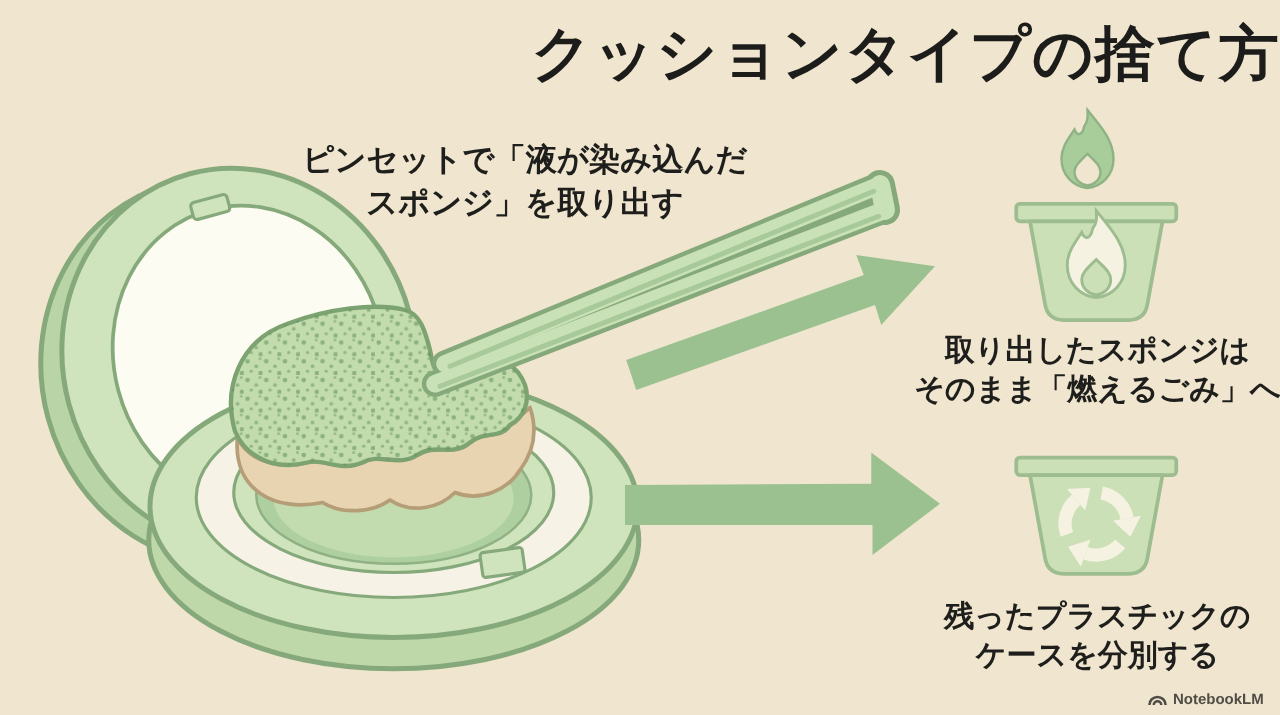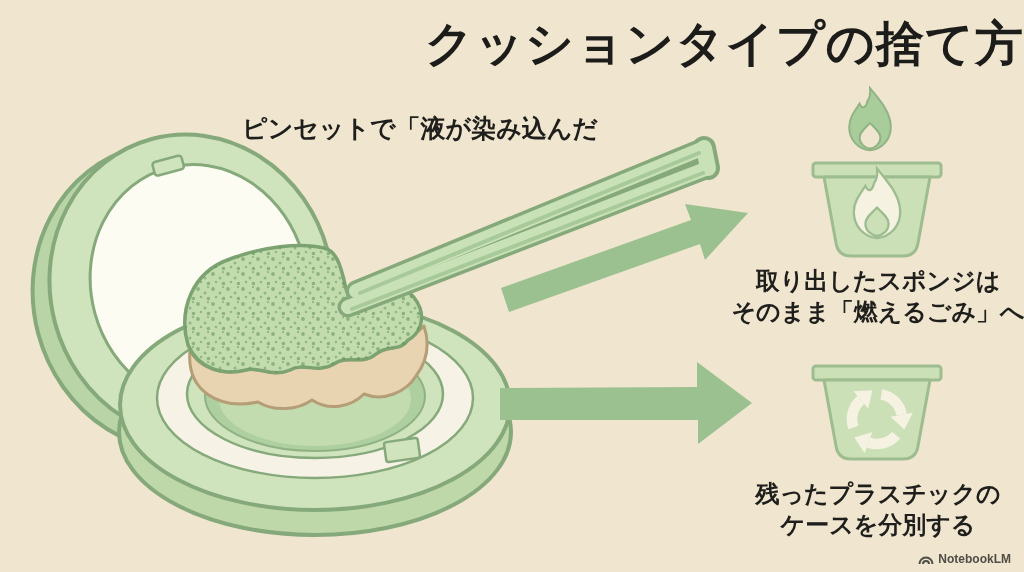--- a/index.html
+++ b/index.html
@@ -147,20 +147,21 @@
             <use href="#recycle-arm"></use>
           </g>
       </g>
     </g>
   </svg>
 
   <h1 id="title">クッションタイプの捨て方</h1>
 
   <div id="caption" class="jp-bold">
     <div>ピンセットで「液が染み込んだ</div>
+    <div>スポンジ」を取り出す</div>
   </div>
 
   <div id="step1-label" class="step-label jp-bold">
     <div>取り出したスポンジは</div>
     <div>そのまま「燃えるごみ」へ</div>
   </div>
 
   <div id="step2-label" class="step-label jp-bold">
     <div>残ったプラスチックの</div>
     <div>ケースを分別する</div>

